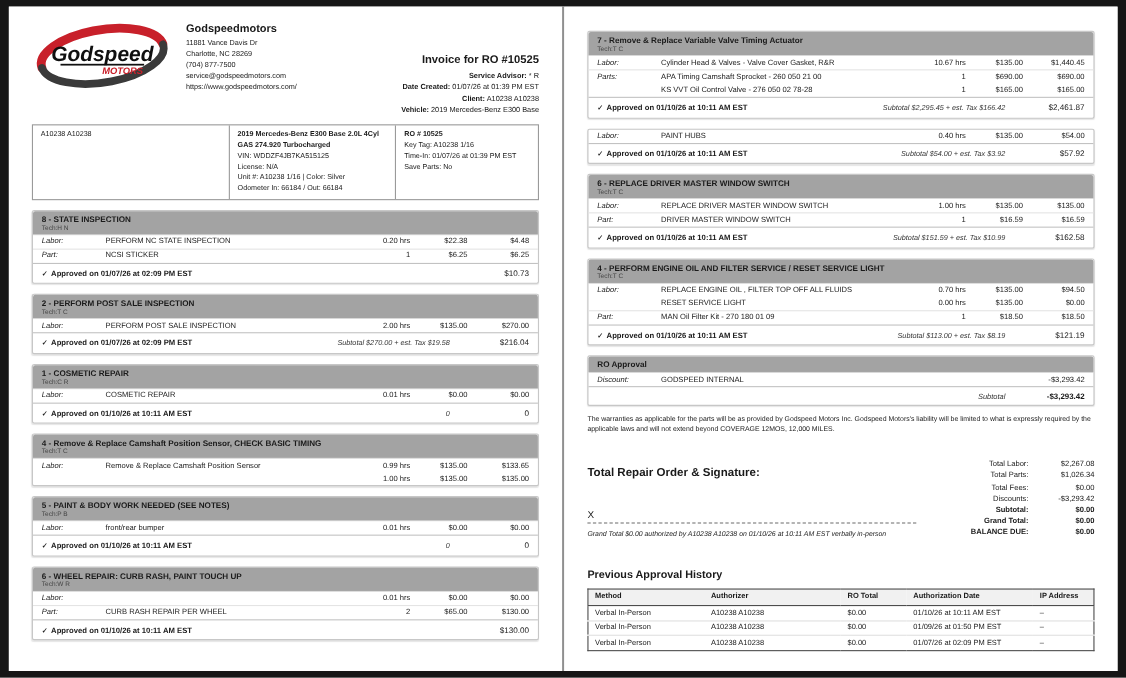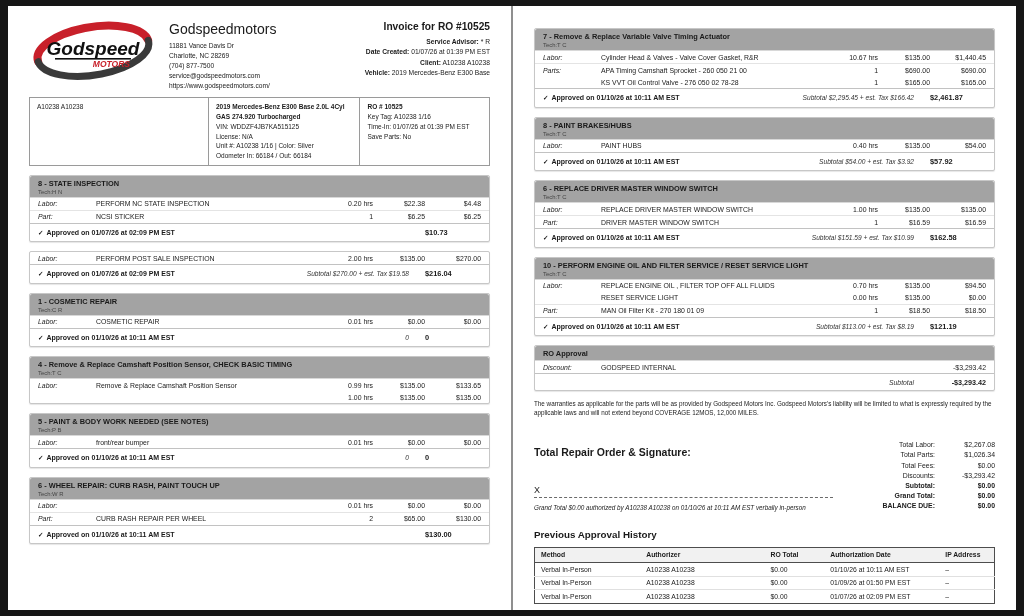--- a/index.html
+++ b/index.html
@@ -7,22 +7,22 @@
   body { font-family:"Liberation Sans", sans-serif; color:#1a1a1a; }
   .sheet { width:1024px; height:616px; border:6px solid #161616; border-left-width:8px; border-right-width:8px;
            background:#fff; display:flex; overflow:hidden; }
   .page { flex:1; padding:13px 21px 0 21px; overflow:hidden; background:#fff; }
   .page-divider { width:2px; background:#8f8f8f; flex:none; }
 
   
   .p1-header { display:flex; align-items:flex-start; }
   .logo-wrap { width:128px; flex:none; }
   .shop-info { margin-left:12px; flex:1; font-size:6.6px; line-height:1.5; }
-  .shop-name { font-size:14px; font-weight:normal; margin-bottom:1px; }
-  .invoice-info { width:200px; flex:none; text-align:right; font-size:6.7px; line-height:1.55; }
+  .shop-name { font-size:10px; font-weight:bold; margin-bottom:1px; }
+  .invoice-info { width:200px; flex:none; text-align:right; font-size:6.7px; line-height:1.55;margin-top:28px; }
   .invoice-title { font-size:10.2px; font-weight:bold; margin-bottom:2px; }
 
   
   .vbox { display:flex; border:1px solid #9a9a9a; margin-top:7px; font-size:6.5px; line-height:1.5; }
   .vcol { padding:4px 7px; border-right:1px solid #9a9a9a; }
   .vcol:last-child { border-right:none; }
   .vcol-cust { width:39%; }
   .vcol-veh  { width:33%; }
   .vcol-ro   { width:28%; }
   .vline-b { font-weight:bold; }
@@ -38,21 +38,21 @@
   .sec-row:first-child { border-top:none; }
   .rlabel { width:58px; flex:none; font-style:italic; color:#222; }
   .rdesc { flex:1; padding-right:4px; }
   .rqty { width:58px; flex:none; text-align:right; }
   .rrate { width:52px; flex:none; text-align:right; }
   .ramt { width:56px; flex:none; text-align:right; }
   .sec-approve { display:flex; align-items:baseline; padding:4px 8px 4.5px 8px; border-top:1px solid #c2c2c2; font-size:7px; }
   .chk { font-size:6.5px; margin-right:3px; font-weight:bold; }
   .app-text { font-weight:bold; }
   .app-sub { flex:1; text-align:right; font-style:italic; color:#333; margin-right:16px; font-size:6.6px; }
-  .app-total { font-weight:bold; font-size:7.4px; min-width:56px; text-align:left; }
+  .app-total { font-weight:normal; font-size:7.4px; min-width:56px; text-align:right; }
 
   
   .disc-row-sub { display:flex; align-items:baseline; padding:3.5px 8px; border-top:1px solid #c2c2c2; font-size:6.8px; }
   .disc-sub-label { flex:1; text-align:right; font-style:italic; margin-right:16px; color:#333; }
   .disc-sub-val { font-weight:bold; font-size:7.2px; min-width:56px; text-align:right; }
 
   
   .warranty { margin-top:9px; font-size:6.3px; line-height:1.4; color:#222; }
 
   
@@ -63,21 +63,21 @@
   .sig-x { font-size:9px; margin-bottom:1px; }
   .sig-line { border-bottom:1.5px dashed #6a6a6a; height:2px; }
   .sig-note { font-style:italic; font-size:6.3px; color:#222; margin-top:6px; white-space:nowrap; }
   .totals-right { width:148px; flex:none; font-size:6.9px; }
   .trow { display:flex; justify-content:flex-end; padding:1.6px 0; }
   .trow .tlabel { text-align:right; margin-right:12px; }
   .trow .tval { width:48px; text-align:right; }
   .trow.bold .tlabel, .trow.bold .tval { font-weight:bold; }
 
   
-  .history { margin-top:18px; }
+  .history { margin-top:28px; }
   .history-title { font-weight:bold; font-size:9.8px; }
   table.hist { width:100%; border-collapse:collapse; margin-top:7px; border:1.5px solid #4d4d4d; font-size:6.8px; }
   table.hist th { background:#f1f1f1; text-align:left; font-weight:bold; padding:3.5px 6px; border-bottom:1.5px solid #4d4d4d; }
   table.hist td { padding:2.8px 6px; border-bottom:1px solid #e0e0e0; }
   table.hist tr:last-child td { border-bottom:none; }
   .col-method { width:23%; } .col-auth { width:27%; } .col-rototal { width:13%; } .col-date { width:25%; } .col-ip { width:12%; }
 </style>
 </head>
 <body>
 
@@ -160,20 +160,24 @@
             </div>
           </div>
           <div class="sec-approve">
             <span class="chk">✓</span>
             <span class="app-text">Approved on 01/07/26 at 02:09 PM EST</span>
             <span class="app-sub"></span>
             <span class="app-total">$10.73</span>
           </div>
         </div>
         <div class="section">
+          <div class="sec-head">
+            <div class="sec-title">2 - PERFORM POST SALE INSPECTION</div>
+            <div class="sec-tech">Tech:T C</div>
+          </div>
           <div class="sec-rows">
             <div class="sec-row">
               <span class="rlabel">Labor:</span>
               <span class="rdesc">PERFORM POST SALE INSPECTION</span>
               <span class="rqty">2.00 hrs</span>
               <span class="rrate">$135.00</span>
               <span class="ramt">$270.00</span>
             </div>
           </div>
           <div class="sec-approve">
@@ -312,24 +316,20 @@
             </div>
           </div>
           <div class="sec-approve">
             <span class="chk">✓</span>
             <span class="app-text">Approved on 01/10/26 at 10:11 AM EST</span>
             <span class="app-sub">Subtotal $2,295.45 + est. Tax $166.42</span>
             <span class="app-total">$2,461.87</span>
           </div>
         </div>
         <div class="section">
-          <div class="sec-head">
-            <div class="sec-title">8 - PAINT BRAKES/HUBS</div>
-            <div class="sec-tech">Tech:T C</div>
-          </div>
           <div class="sec-rows">
             <div class="sec-row">
               <span class="rlabel">Labor:</span>
               <span class="rdesc">PAINT HUBS</span>
               <span class="rqty">0.40 hrs</span>
               <span class="rrate">$135.00</span>
               <span class="ramt">$54.00</span>
             </div>
           </div>
           <div class="sec-approve">
@@ -362,21 +362,21 @@
           </div>
           <div class="sec-approve">
             <span class="chk">✓</span>
             <span class="app-text">Approved on 01/10/26 at 10:11 AM EST</span>
             <span class="app-sub">Subtotal $151.59 + est. Tax $10.99</span>
             <span class="app-total">$162.58</span>
           </div>
         </div>
         <div class="section">
           <div class="sec-head">
-            <div class="sec-title">10 - PERFORM ENGINE OIL AND FILTER SERVICE / RESET SERVICE LIGHT</div>
+            <div class="sec-title">4 - PERFORM ENGINE OIL AND FILTER SERVICE / RESET SERVICE LIGHT</div>
             <div class="sec-tech">Tech:T C</div>
           </div>
           <div class="sec-rows">
             <div class="sec-row">
               <span class="rlabel">Labor:</span>
               <span class="rdesc">REPLACE ENGINE OIL , FILTER TOP OFF ALL FLUIDS</span>
               <span class="rqty">0.70 hrs</span>
               <span class="rrate">$135.00</span>
               <span class="ramt">$94.50</span>
             </div>

